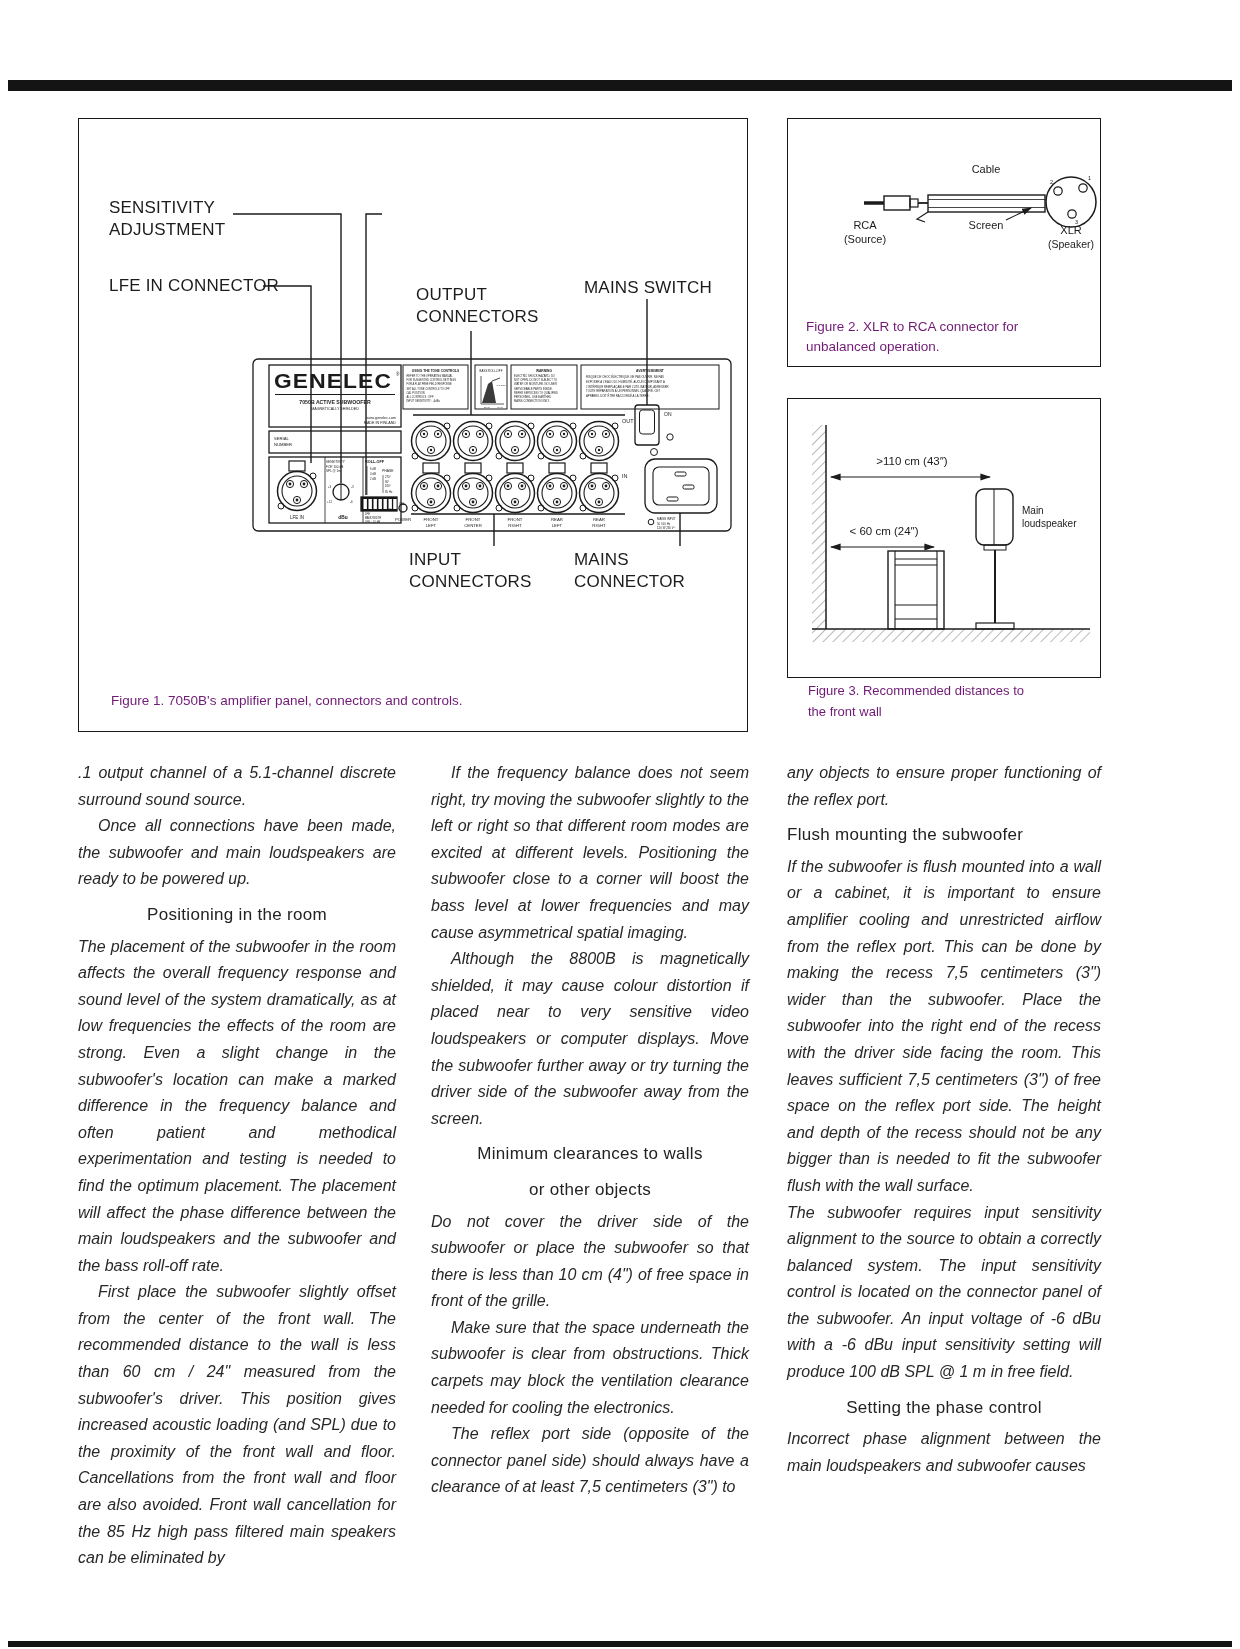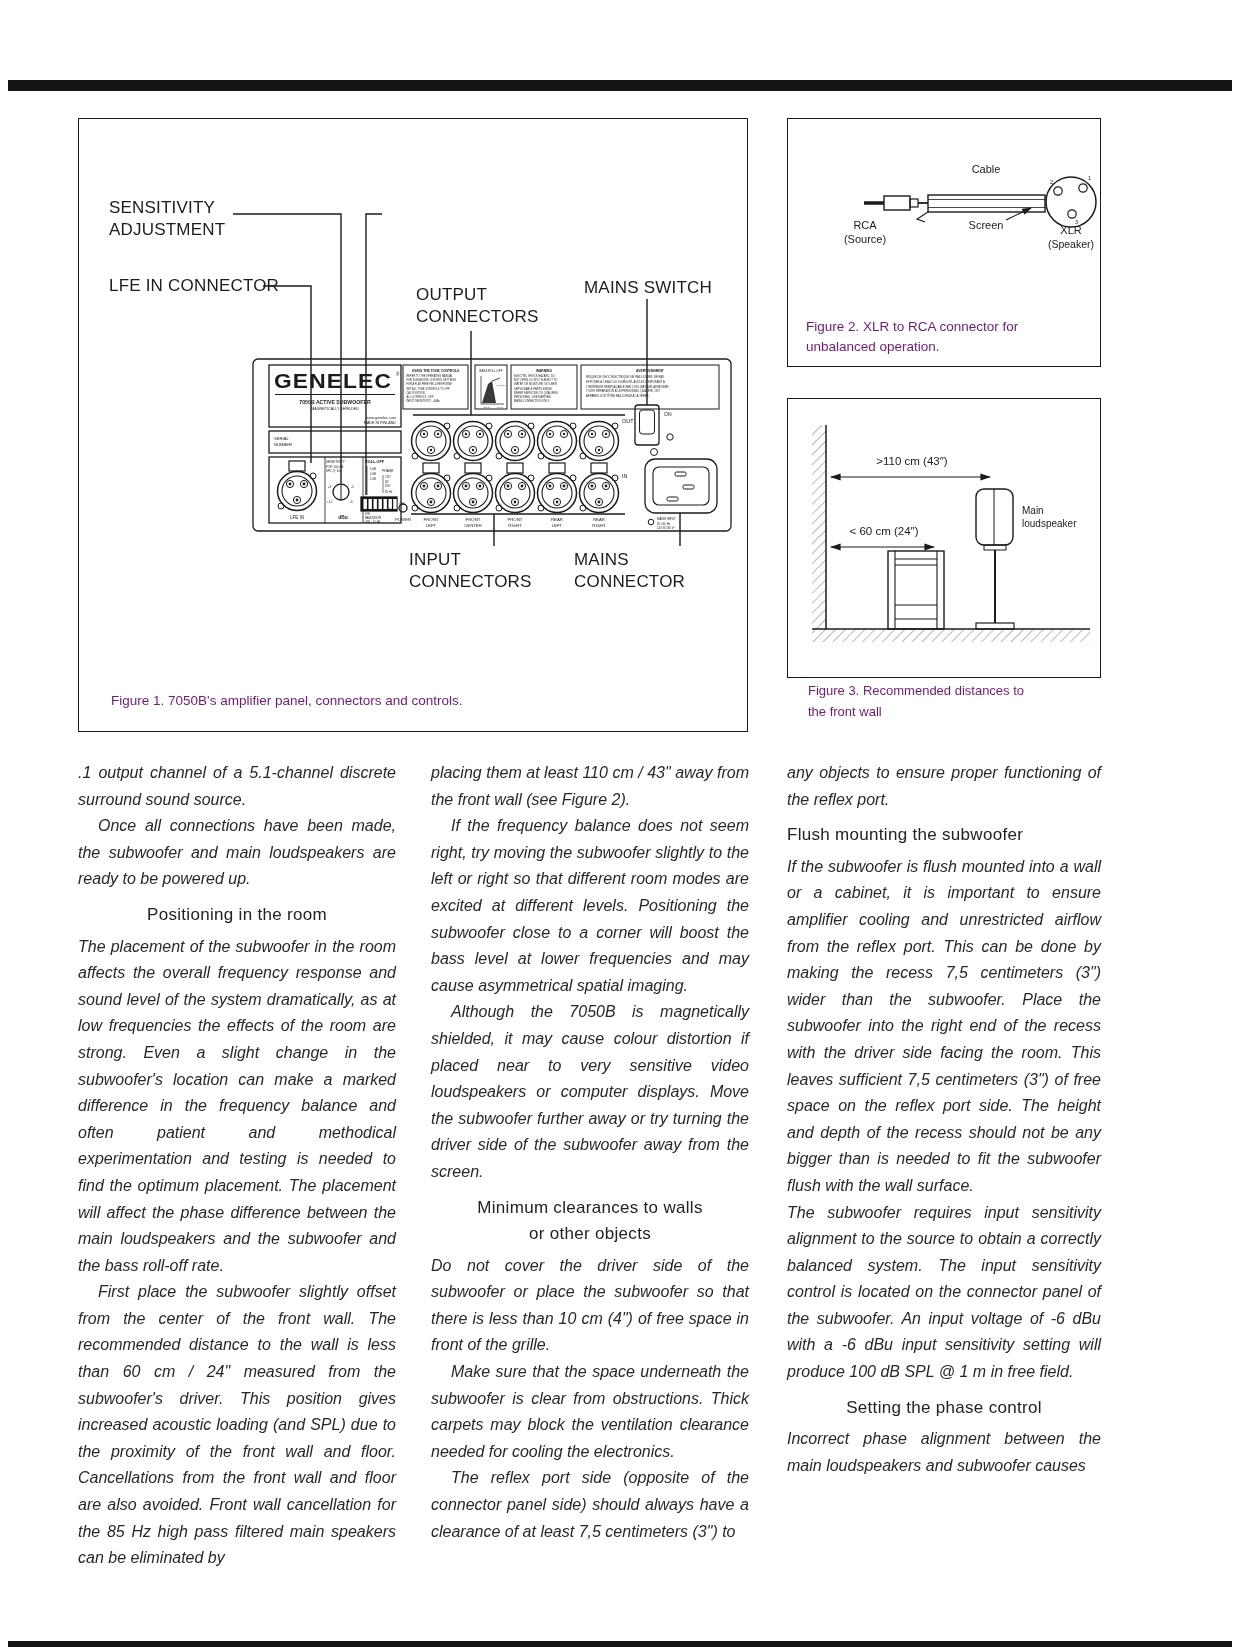--- a/index.html
+++ b/index.html
@@ -7,21 +7,21 @@
           font-family:"Liberation Sans", sans-serif; overflow:hidden; }
   .abs { position:absolute; }
   .rule { background:#141414; }
   .figbox { position:absolute; border:1.6px solid #1a1a1a; background:#fff; }
   .fig-label { position:absolute; font-size:17px; line-height:22px; color:#1c1c1c; letter-spacing:.2px; white-space:nowrap; }
   .caption { position:absolute; font-size:13.5px; color:#701a75; line-height:20px; }
   .col { position:absolute; width:318px; font-size:16px; line-height:26.6px; color:#282828; text-align:justify; }
   .col p { margin:0;font-style:italic; }
   .col p.ind { text-indent:20px; }
   .col h3 { font-size:17px; font-weight:400; letter-spacing:.3px; text-align:center; margin:9px 0 5px; color:#222; }
-  .col h3 span { display:block; }
+  .col h3 span { display:block;margin-top:9px; }
   svg { font-family:"Liberation Sans", sans-serif; }
   svg text { fill:#1b1b1b; stroke:none; }
 </style>
 </head>
 <body>
 
 <div class="page">
 
   <div class="abs rule" style="left:8px;top:80px;width:1224px;height:11px"></div>
   <div class="abs rule" style="left:8px;top:1641px;width:1224px;height:6px"></div>
@@ -342,23 +342,22 @@
 
   <div class="col" style="left:78px;top:760px">
     <p>.1 output channel of a 5.1-channel discrete surround sound source.</p>
     <p class="ind">Once all connections have been made, the subwoofer and main loudspeakers are ready to be powered up.</p>
     <h3>Positioning in the room</h3>
     <p>The placement of the subwoofer in the room affects the overall frequency response and sound level of the system dramatically, as at low frequencies the effects of the room are strong. Even a slight change in the subwoofer's location can make a marked difference in the frequency balance and often patient and methodical experimentation and testing is needed to find the optimum placement. The placement will affect the phase difference between the main loudspeakers and the subwoofer and the bass roll-off rate.</p>
     <p class="ind">First place the subwoofer slightly offset from the center of the front wall. The recommended distance to the wall is less than 60 cm / 24" measured from the subwoofer's driver. This position gives increased acoustic loading (and SPL) due to the proximity of the front wall and floor. Cancellations from the front wall and floor are also avoided. Front wall cancellation for the 85 Hz high pass filtered main speakers can be eliminated by</p>
   </div>
 
   <div class="col" style="left:431px;top:760px">
-    <p>placing them at least 110 cm / 43" away from the front wall (see Figure 2).</p>
     <p class="ind">If the frequency balance does not seem right, try moving the subwoofer slightly to the left or right so that different room modes are excited at different levels. Positioning the subwoofer close to a corner will boost the bass level at lower frequencies and may cause asymmetrical spatial imaging.</p>
-    <p class="ind">Although the 7050B is magnetically shielded, it may cause colour distortion if placed near to very sensitive video loudspeakers or computer displays. Move the subwoofer further away or try turning the driver side of the subwoofer away from the screen.</p>
+    <p class="ind">Although the 8800B is magnetically shielded, it may cause colour distortion if placed near to very sensitive video loudspeakers or computer displays. Move the subwoofer further away or try turning the driver side of the subwoofer away from the screen.</p>
     <h3>
       <span>Minimum clearances to walls</span>
       <span>or other objects</span>
     </h3>
     <p>Do not cover the driver side of the subwoofer or place the subwoofer so that there is less than 10 cm (4") of free space in front of the grille.</p>
     <p class="ind">Make sure that the space underneath the subwoofer is clear from obstructions. Thick carpets may block the ventilation clearance needed for cooling the electronics.</p>
     <p class="ind">The reflex port side (opposite of the connector panel side) should always have a clearance of at least 7,5 centimeters (3") to</p>
   </div>
 
   <div class="col" style="left:787px;top:760px;width:314px">

